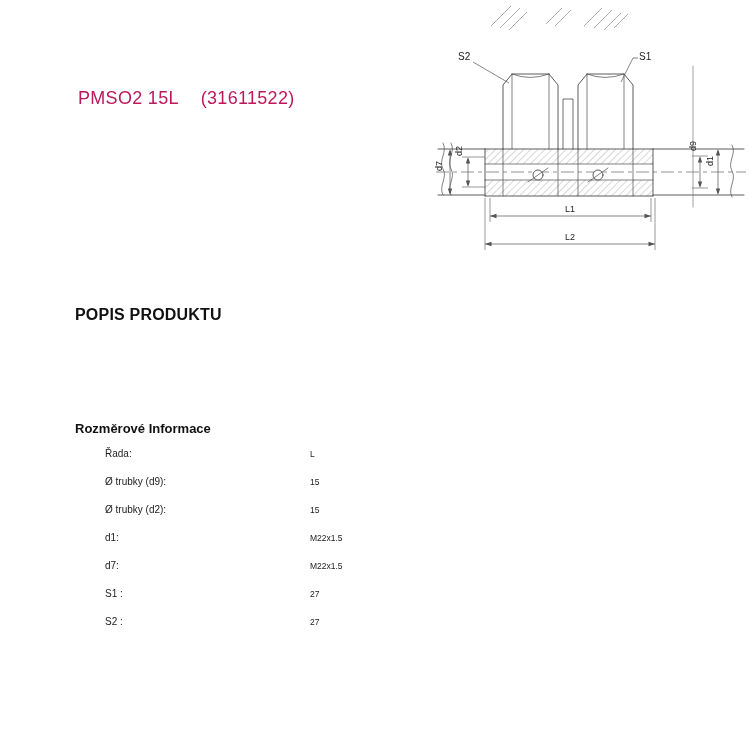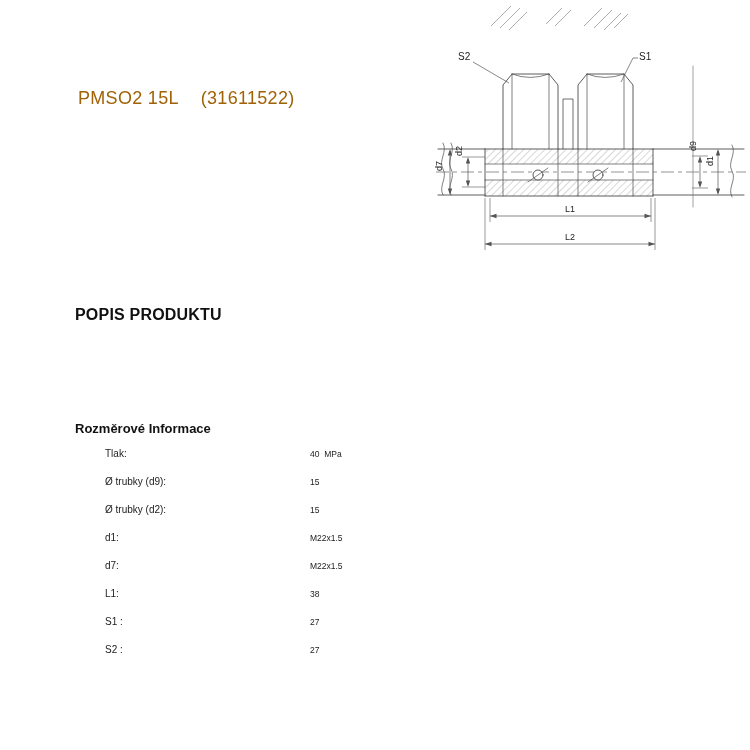--- a/index.html
+++ b/index.html
@@ -1,21 +1,21 @@
 <!DOCTYPE html>
 <html><head>
 <meta charset="utf-8">
 <style>
   html,body{margin:0;padding:0;background:#ffffff;}
   #page{
     position:relative;width:750px;height:750px;background:#ffffff;overflow:hidden;
     font-family:"Liberation Sans","DejaVu Sans",sans-serif;color:#1a1a1a;
   }
   .abs{position:absolute;}
-  .title{left:78px;top:88px;font-size:18px;color:#a16207;letter-spacing:.3px;white-space:nowrap;}
+  .title{left:78px;top:88px;font-size:18px;color:#be185d;letter-spacing:.3px;white-space:nowrap;}
   .title .code{margin-left:22px;}
   .sec-heading{font-weight:bold;color:#111;}
   .sec1{left:75px;top:306px;font-size:16px;letter-spacing:.2px;}
   .desc{left:105px;top:342px;font-size:10px;color:#222;line-height:18px;}
   .sec2{left:75px;top:421px;font-size:13px;}
   .dimtable{left:105px;top:442px;width:430px;}
   .dimrow{position:relative;height:28px;}
   .dimrow .lbl{position:absolute;left:0;top:6px;font-size:10px;color:#222;white-space:pre;}
   .dimrow .val{position:absolute;left:205px;top:7px;font-size:8.5px;color:#222;white-space:pre;}
   svg text{font-family:"Liberation Sans","DejaVu Sans",sans-serif;}
@@ -131,44 +131,40 @@
       <text x="142" y="236" text-anchor="middle" font-size="9">L2</text>
     </g>
   </svg>
 
   <div class="abs sec-heading sec1">POPIS PRODUKTU</div>
 
   <div class="abs sec-heading sec2">Rozměrové Informace</div>
 
   <div class="abs dimtable">
     <div class="dimrow">
-      <span class="lbl">Tlak:</span>
-      <span class="val">40  MPa</span>
+      <span class="lbl">Řada:</span>
+      <span class="val">L</span>
     </div>
     <div class="dimrow">
       <span class="lbl">Ø trubky (d9):</span>
       <span class="val">15</span>
     </div>
     <div class="dimrow">
       <span class="lbl">Ø trubky (d2):</span>
       <span class="val">15</span>
     </div>
     <div class="dimrow">
       <span class="lbl">d1:</span>
       <span class="val">M22x1.5</span>
     </div>
     <div class="dimrow">
       <span class="lbl">d7:</span>
       <span class="val">M22x1.5</span>
     </div>
     <div class="dimrow">
-      <span class="lbl">L1:</span>
-      <span class="val">38</span>
-    </div>
-    <div class="dimrow">
       <span class="lbl">S1 :</span>
       <span class="val">27</span>
     </div>
     <div class="dimrow">
       <span class="lbl">S2 :</span>
       <span class="val">27</span>
     </div>
   </div>
 
 </div>

